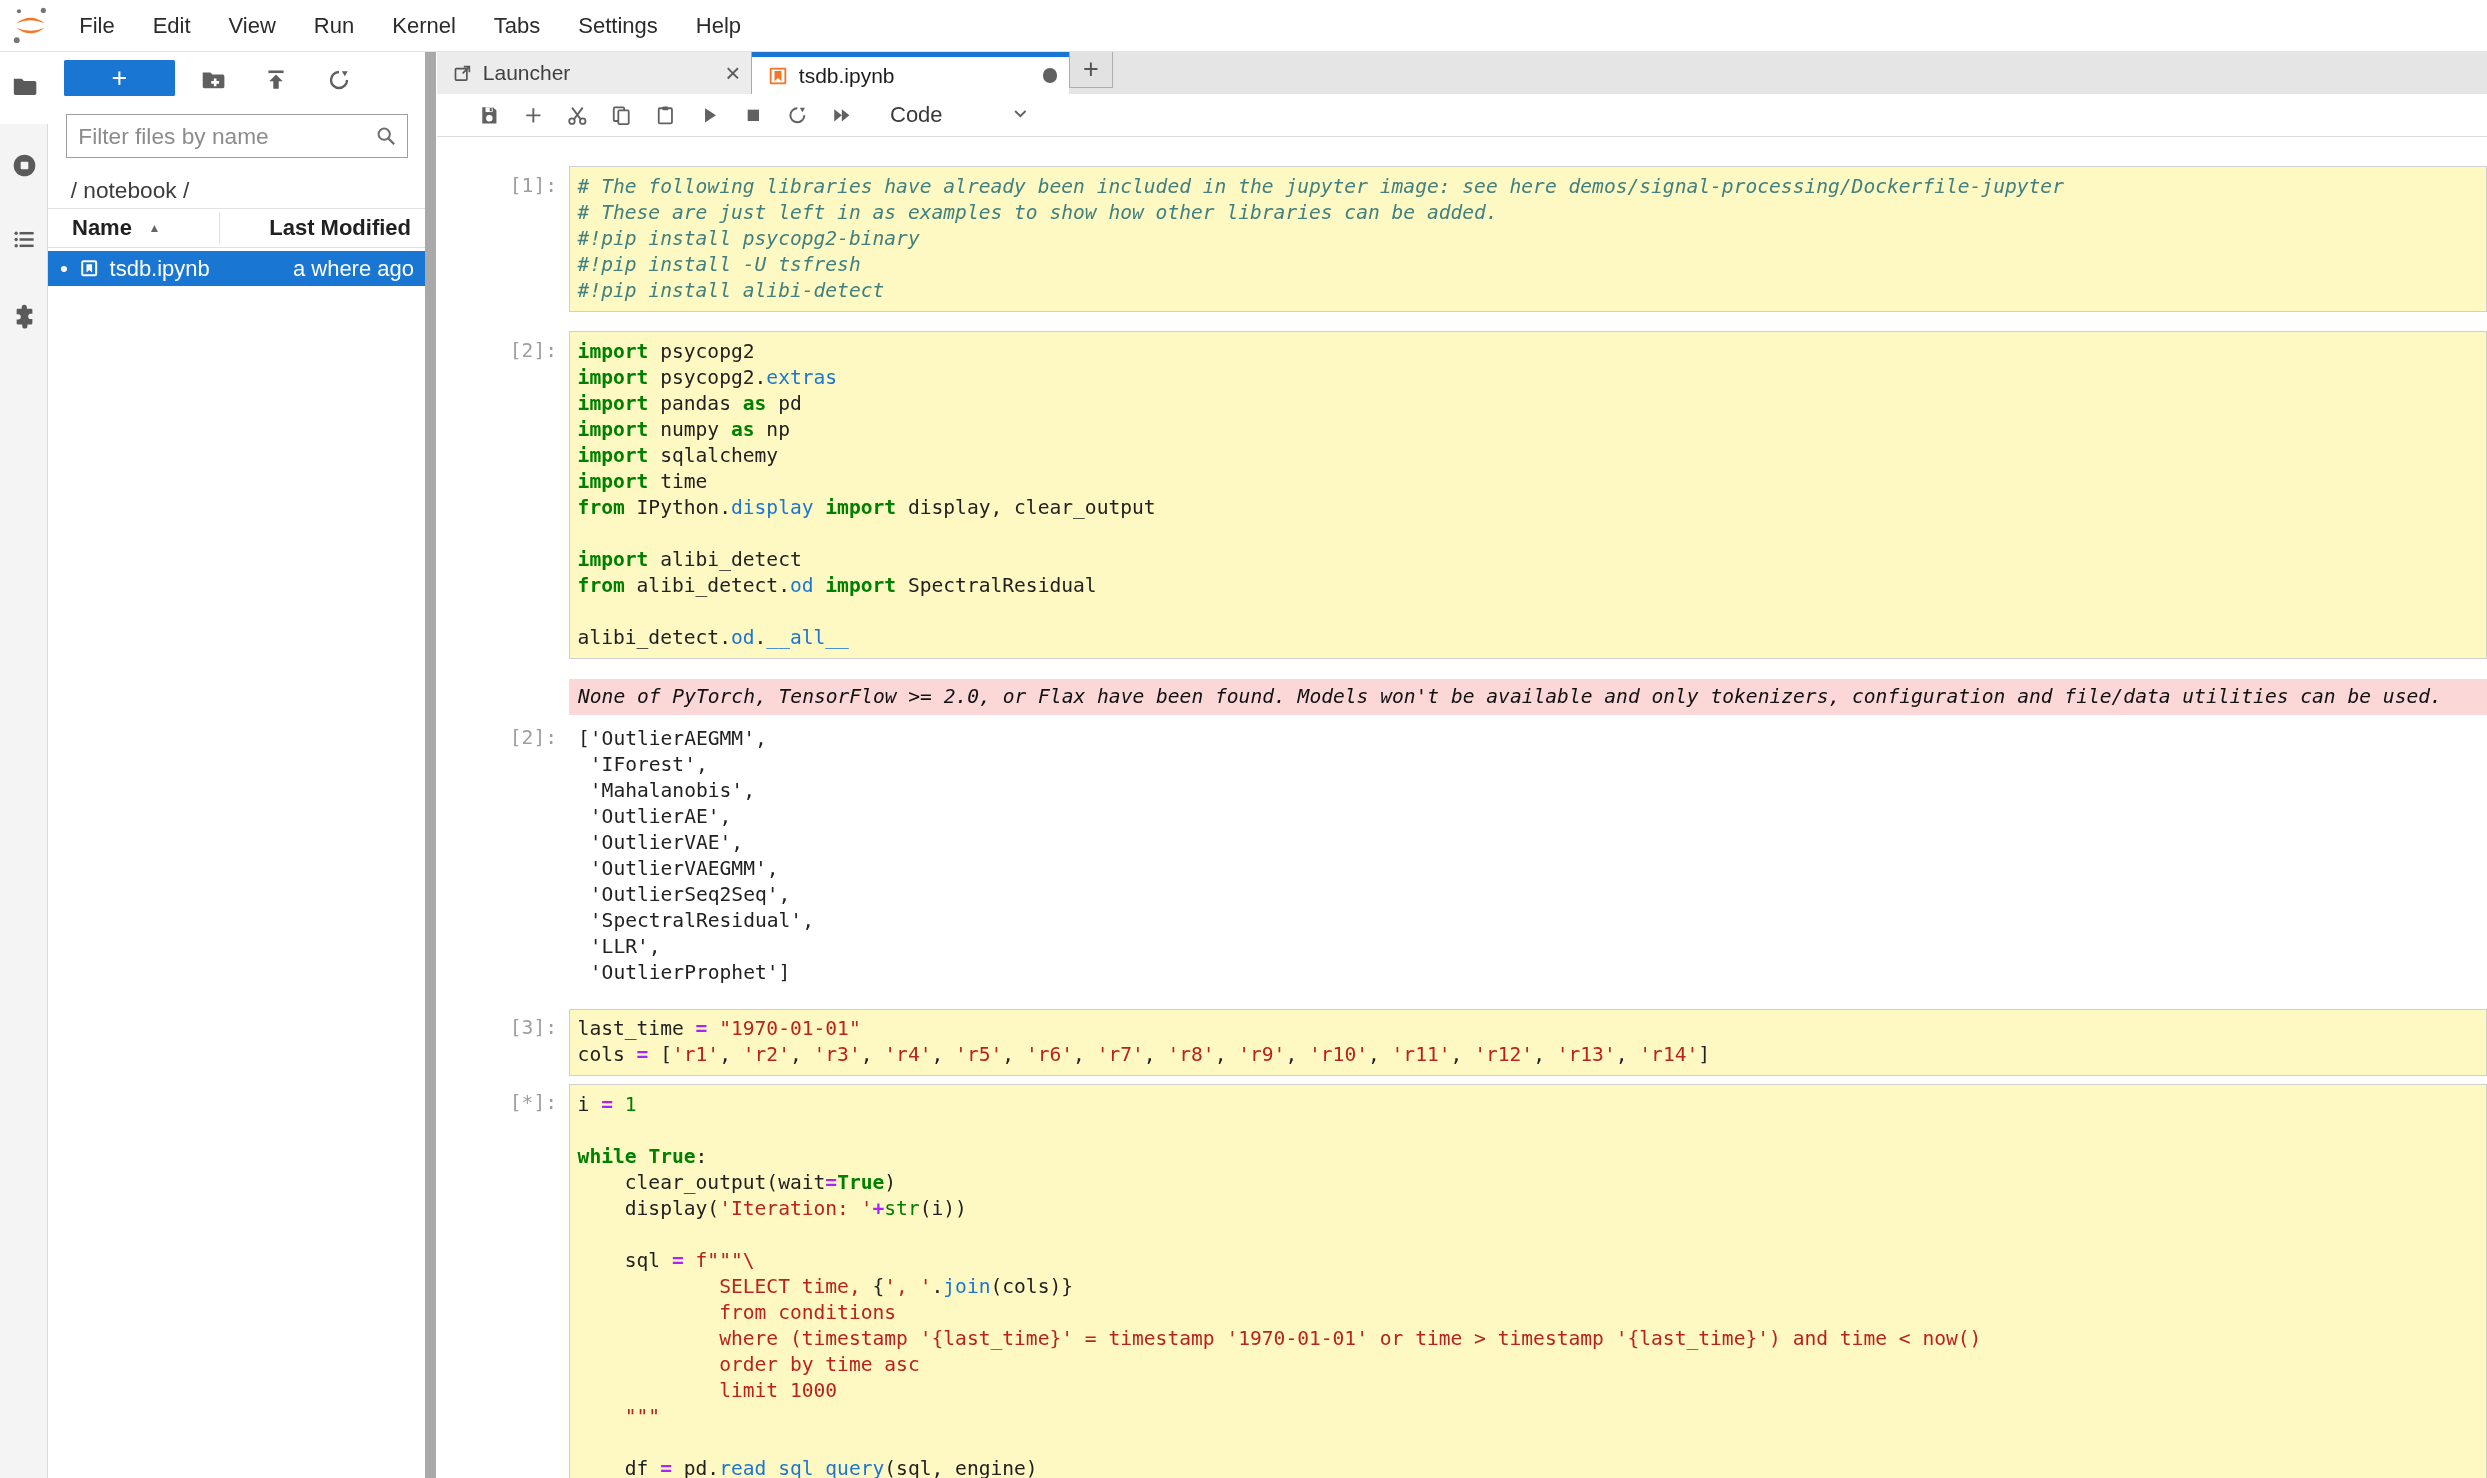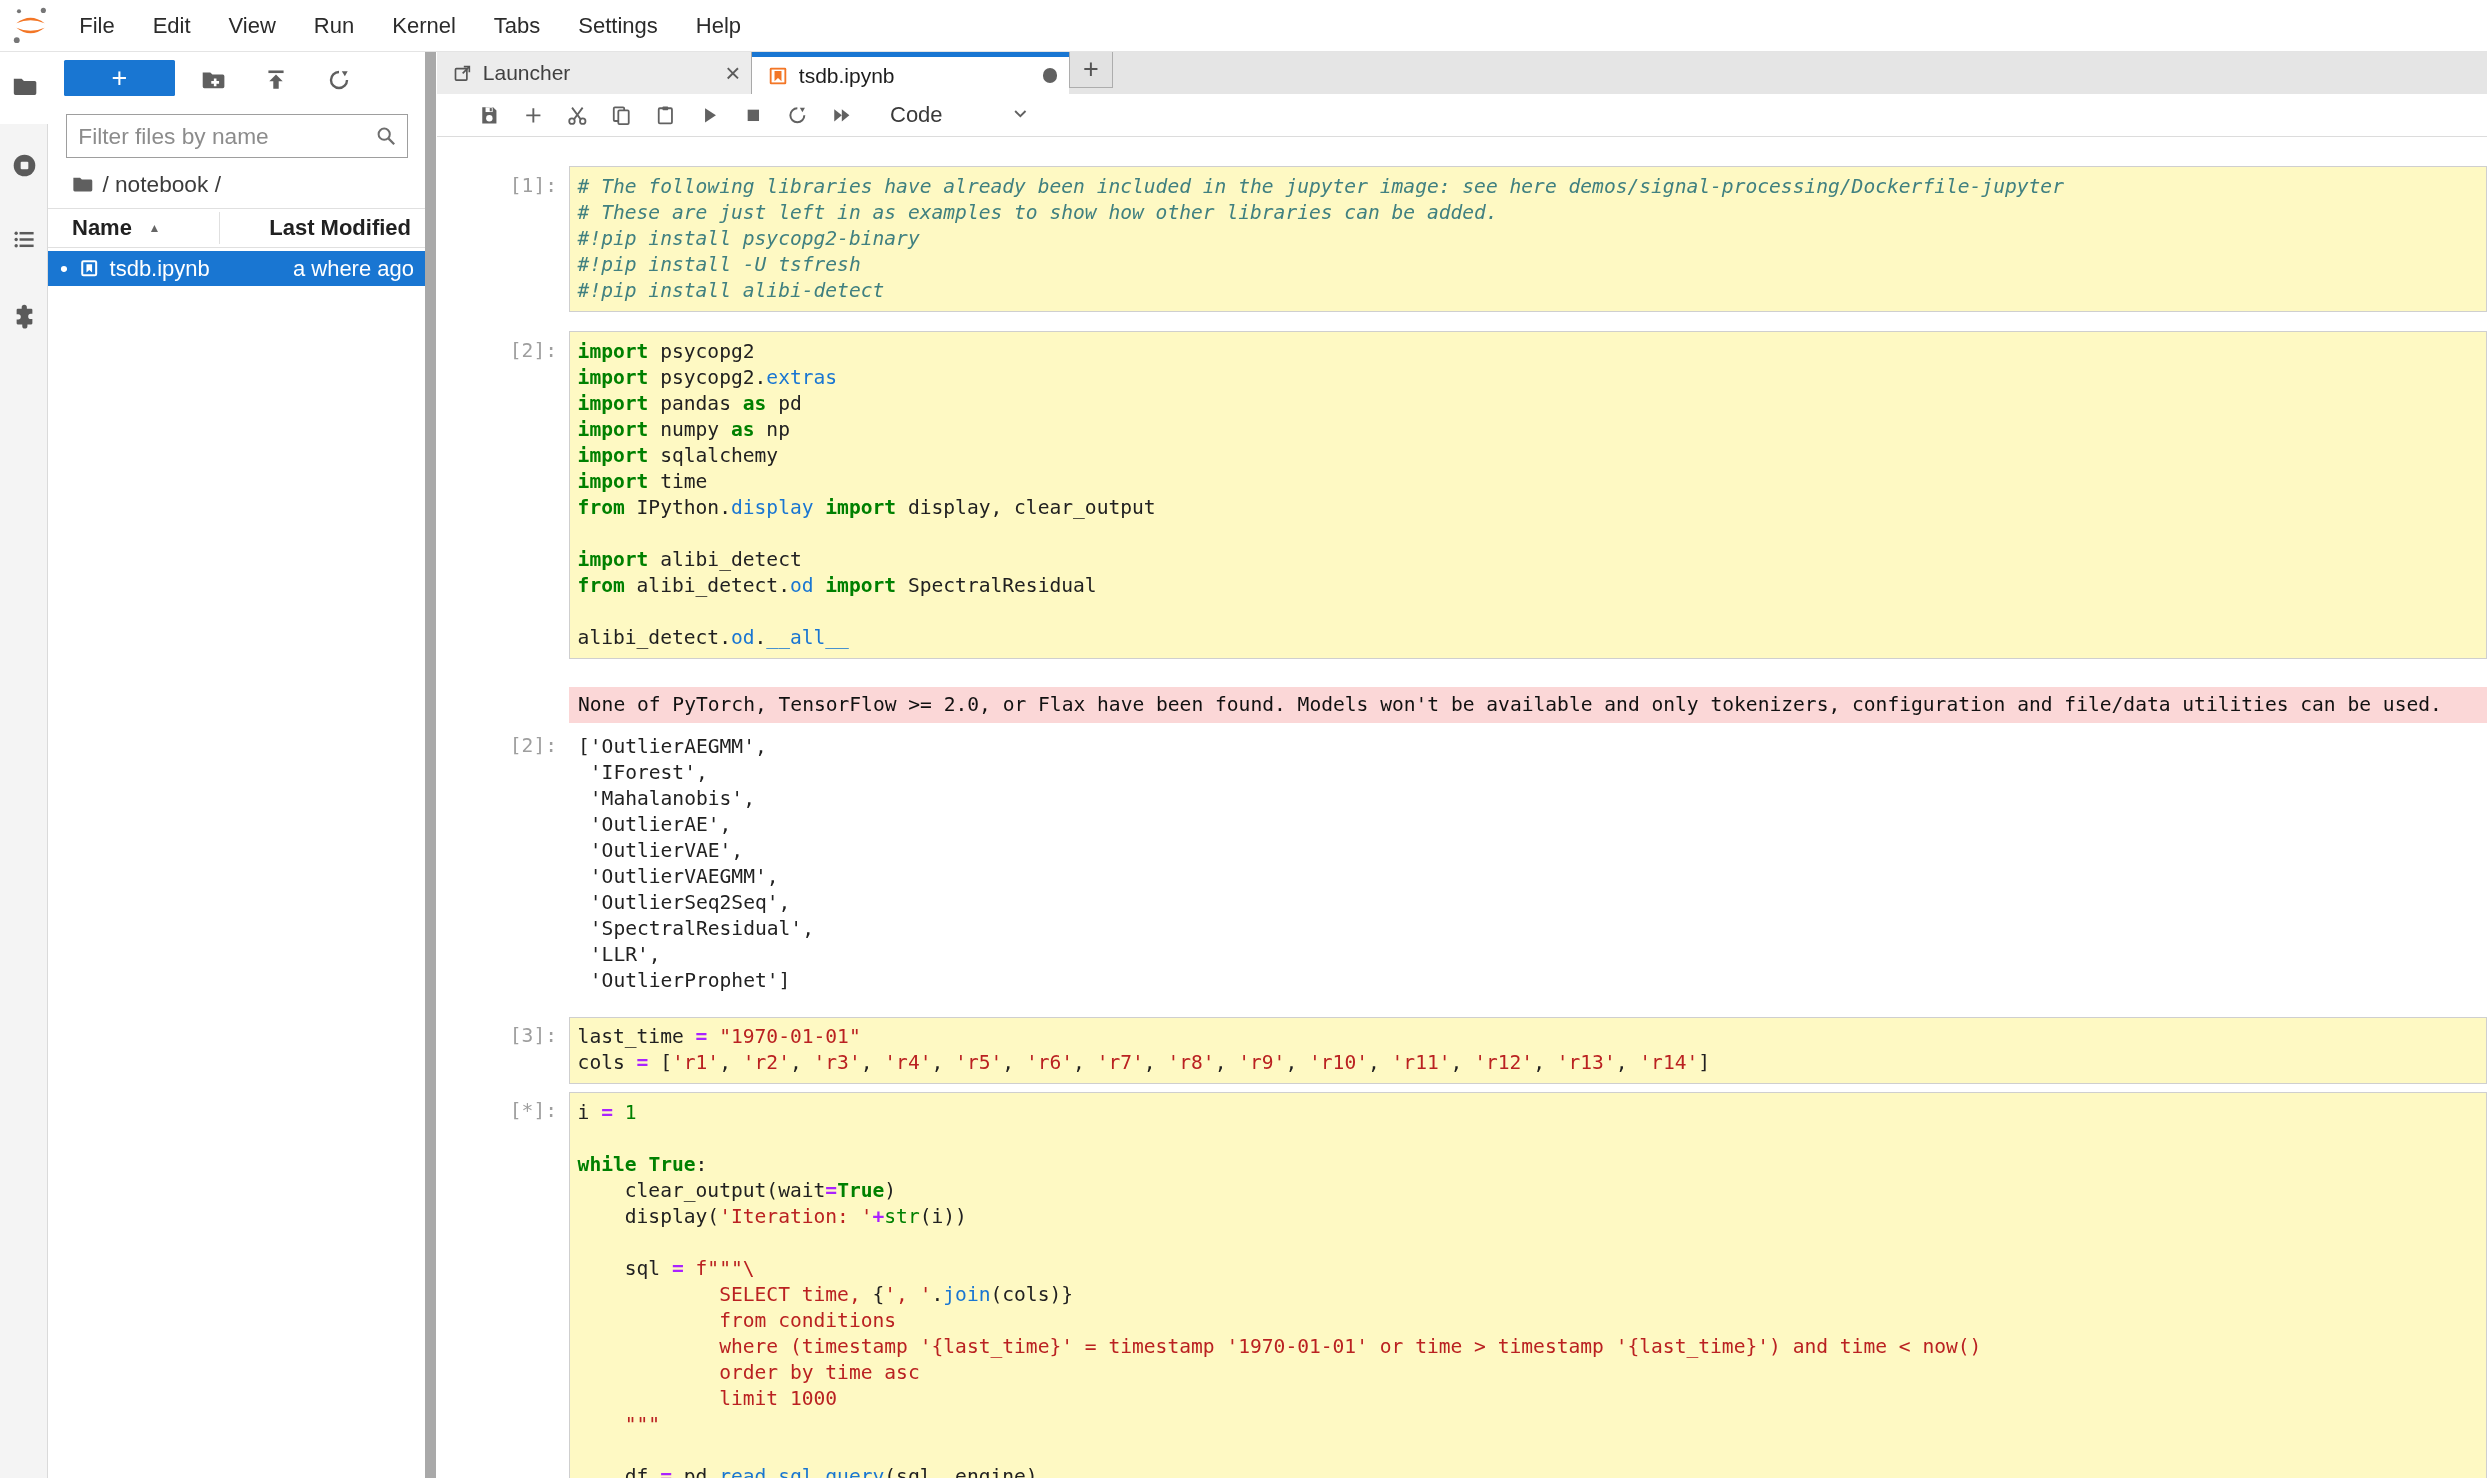--- a/index.html
+++ b/index.html
@@ -31,21 +31,21 @@
                       border:none; border-radius:1.5px; color:#fff; font-size:27px; line-height:33px; cursor:pointer; }
   .fb-action { position:absolute; top:4.5px; width:30px; height:30px; display:flex; align-items:center; justify-content:center; }
   .fb-action svg { width:26px; height:26px; }
   #fb-new-folder { left:150px; } #fb-upload { left:213px; } #fb-refresh { left:276px; }
   #fb-filter-wrap { position:absolute; left:18px; top:62px; width:342px; height:44px;
                     border:1.5px solid #9e9e9e; background:#fff; display:flex; align-items:center; }
   #fb-filter { flex:1; border:none; outline:none; font-size:22.7px; color:#333; padding:0 0 0 11.3px;
                font-family:"Liberation Sans", sans-serif; background:transparent; }
   #fb-filter::placeholder { color:#8c8c8c; }
   #fb-filter-wrap svg { width:24px; height:24px; margin-right:9px; flex:none; }
-  #fb-crumbs { position:absolute; left:22.7px; top:116px; height:33px; display:flex; align-items:center; gap:9px; }
+  #fb-crumbs { position:absolute; left:22.7px; top:116px; height:33px; display:flex; align-items:center; gap:9px;flex-direction:column; }
   #fb-crumbs svg { width:22.7px; height:22.7px; }
   #fb-crumbs .crumb-text { font-size:22.7px; color:#3c3c3c; }
   #fb-header { position:absolute; left:0; top:156px; right:0; height:40px;
                border-top:0.8px solid #e0e0e0; border-bottom:0.8px solid #e0e0e0; }
   #fb-header .col-name { position:absolute; left:24px; top:0; height:100%; display:flex; align-items:center;
                          font-size:22px; font-weight:bold; color:#212121; gap:16.6px; }
   #fb-header .sort-arrow { font-size:12px; color:#666; }
   #fb-header .col-divider { position:absolute; left:171px; top:3px; bottom:3px; width:0.8px; background:#e0e0e0; }
   #fb-header .col-modified { position:absolute; right:15px; top:0; height:100%; display:flex; align-items:center;
                              font-size:22px; font-weight:bold; color:#212121; }
@@ -86,21 +86,21 @@
   #cells { position:absolute; left:0; top:85px; right:0; bottom:0; overflow:hidden; background:#fff; }
   .cellrow { display:flex; }
   .prompt { width:132px; flex:none; text-align:right; padding:7.6px 12px 0 0;
             font-family:"DejaVu Sans Mono", monospace; font-size:19.6px; color:#9e9e9e; }
   .editor { flex:1; background:#fef9c3; border:0.8px solid #cfcfcf; padding:6.8px 0 6.8px 7.6px;
             font-family:"DejaVu Sans Mono", monospace; font-size:19.6px; }
   .outbody { flex:1; padding:0 16px 0 9px; font-family:"DejaVu Sans Mono", monospace; font-size:19.6px; color:#111; }
   .stderr { margin-left:132px; background:#fbd7d7; padding:5.3px 0 5.3px 9px;
             font-family:"DejaVu Sans Mono", monospace; font-size:19.6px; color:#111; }
   .cl { height:26px; line-height:26px; white-space:pre; }
-  .cell-0 { margin-top:29px; } .cell-1 { margin-top:19.6px; } .cell-2 { margin-top:28px; }
+  .cell-0 { margin-top:29px; } .cell-1 { margin-top:19.6px; } .cell-2 { margin-top:20px;font-style:italic; }
   .cell-3 { margin-top:10.6px; } .cell-4 { margin-top:22.7px; } .cell-5 { margin-top:7.6px; }
 
   .tk-cm { color:#408080; font-style:italic; }
   .tk-kw { color:#008000; font-weight:bold; }
   .tk-op { color:#aa22ff; font-weight:bold; }
   .tk-st { color:#ba2121; }
   .tk-nu { color:#008000; }
   .tk-pr { color:#1976d2; }
   .tk-bi { color:#008000; }
   .tk-tx { color:#212121; }

